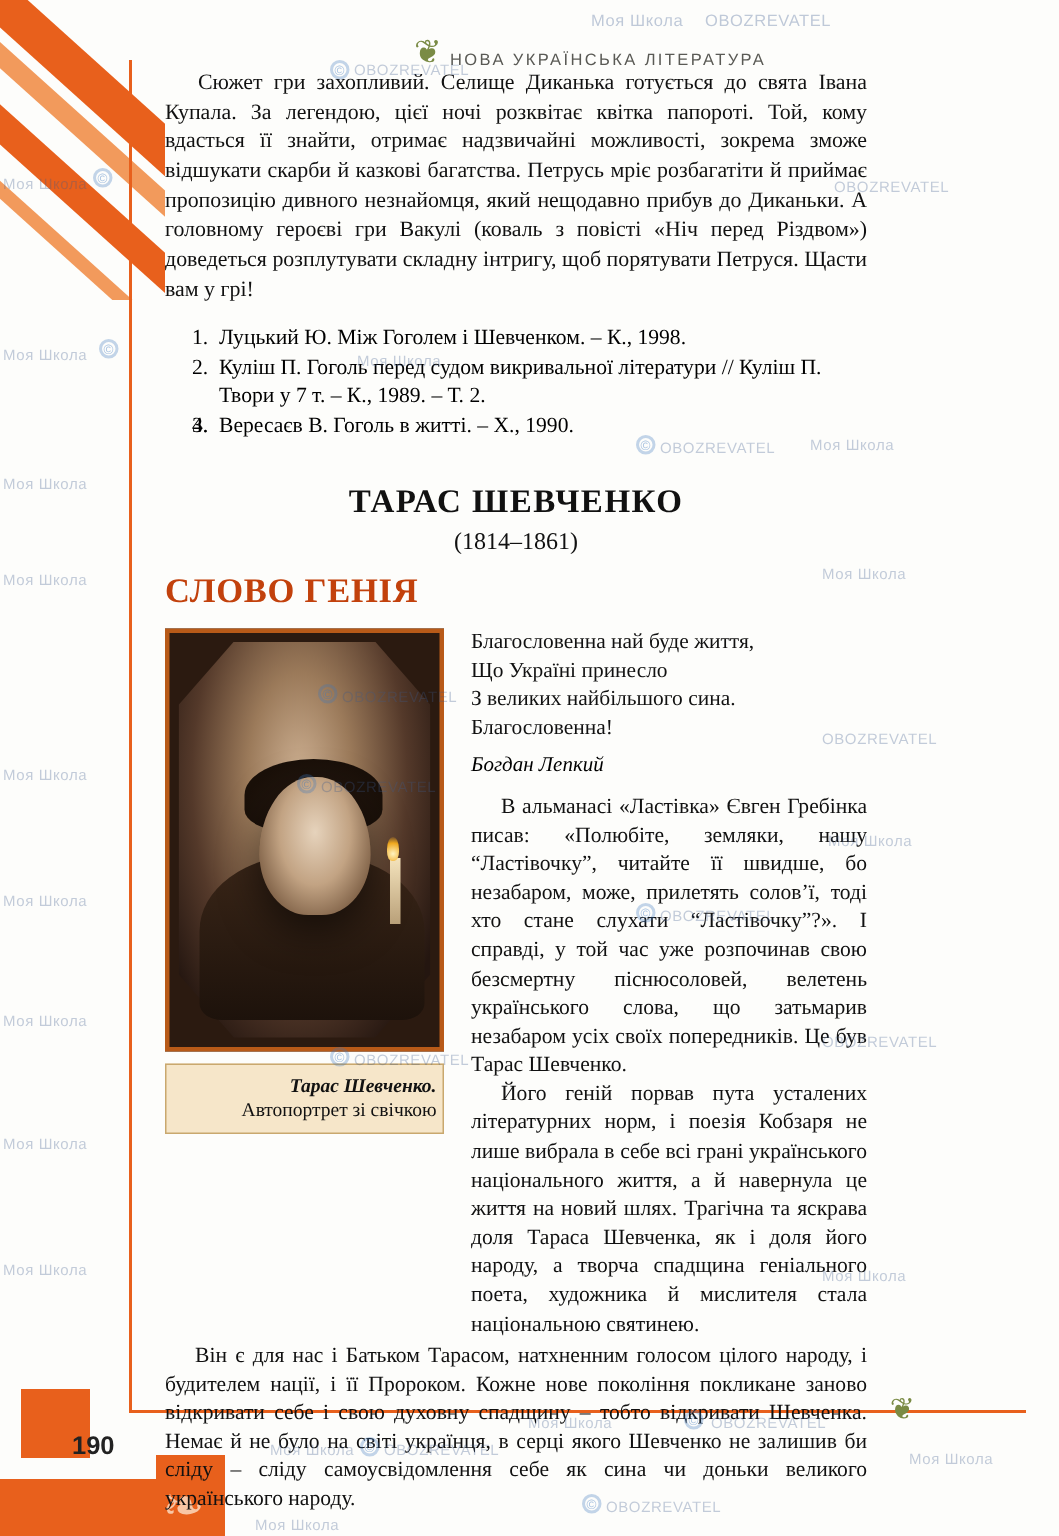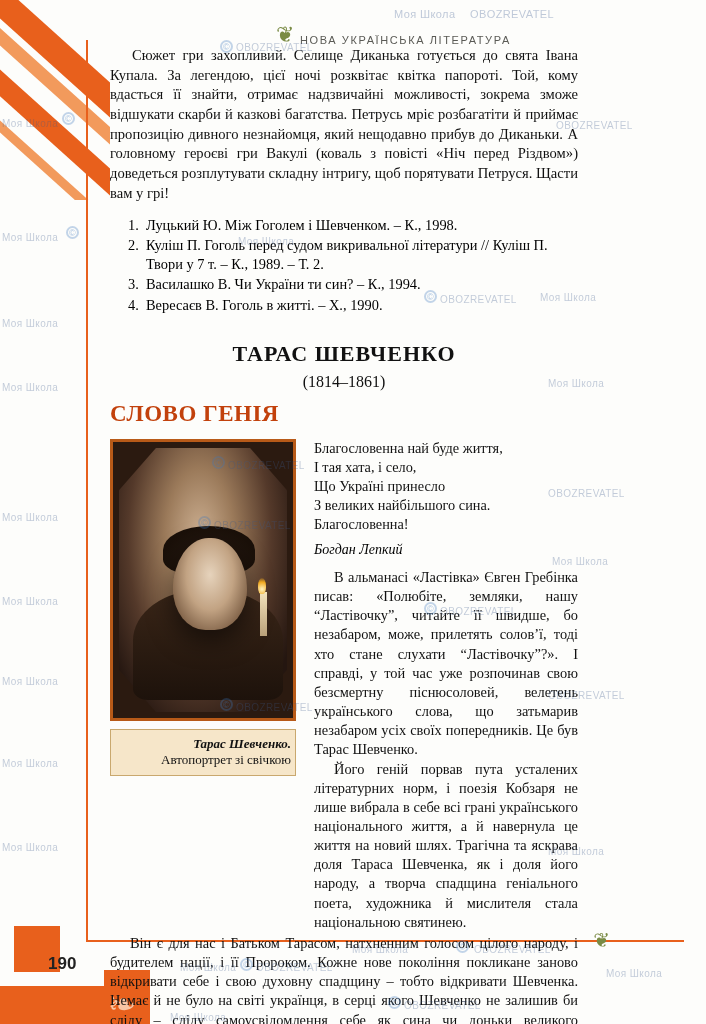--- a/index.html
+++ b/index.html
@@ -229,21 +229,20 @@
     <li>
       <span class="num">1.</span>
       <span>Луцький Ю. Між Гоголем і Шевченком. – К., 1998.</span>
     </li>
     <li>
       <span class="num">2.</span>
       <span>Куліш П. Гоголь перед судом викривальної літератури // Куліш П. Твори у 7 т. – К., 1989. – Т. 2.</span>
     </li>
     <li>
       <span class="num">3.</span>
-      <span>Василашко В. Чи України ти син? – К., 1994.</span>
     </li>
     <li>
       <span class="num">4.</span>
       <span>Вересаєв В. Гоголь в житті. – Х., 1990.</span>
     </li>
   </ol>
 
   <h1 class="author">ТАРАС ШЕВЧЕНКО</h1>
   <div class="years">(1814–1861)</div>
   <h3 class="subtitle">СЛОВО ГЕНІЯ</h3>
@@ -259,21 +258,20 @@
         <div class="flame"></div>
       </div>
       <div class="caption">
         <div class="cap1">Тарас Шевченко.</div>
         <div>Автопортрет зі свічкою</div>
       </div>
     </div>
 
     <div class="epigraph">
       <div class="line">Благословенна най буде життя,</div>
-      <div class="line">І тая хата, і село,</div>
       <div class="line">Що Україні принесло</div>
       <div class="line">З великих найбільшого сина.</div>
       <div class="line">Благословенна!</div>
       <div class="sign">Богдан Лепкий</div>
     </div>
 
     <div class="flow">
       <p>В альманасі «Ластівка» Євген Гребінка писав: «Полюбіте, земляки, нашу “Ластівочку”, читайте її швидше, бо незабаром, може, прилетять солов’ї, тоді хто стане слухати “Ластівочку”?». І справді, у той час уже розпочинав свою безсмертну піснюсоловей, велетень українського слова, що затьмарив незабаром усіх своїх попередників. Це був Тарас Шевченко.</p>
       <p>Його геній порвав пута усталених літературних норм, і поезія Кобзаря не лише вибрала в себе всі грані українського національного життя, а й навернула це життя на новий шлях. Трагічна та яскрава доля Тараса Шевченка, як і доля його народу, а творча спадщина геніального поета, художника й мислителя стала національною святинею.</p>
     </div>

